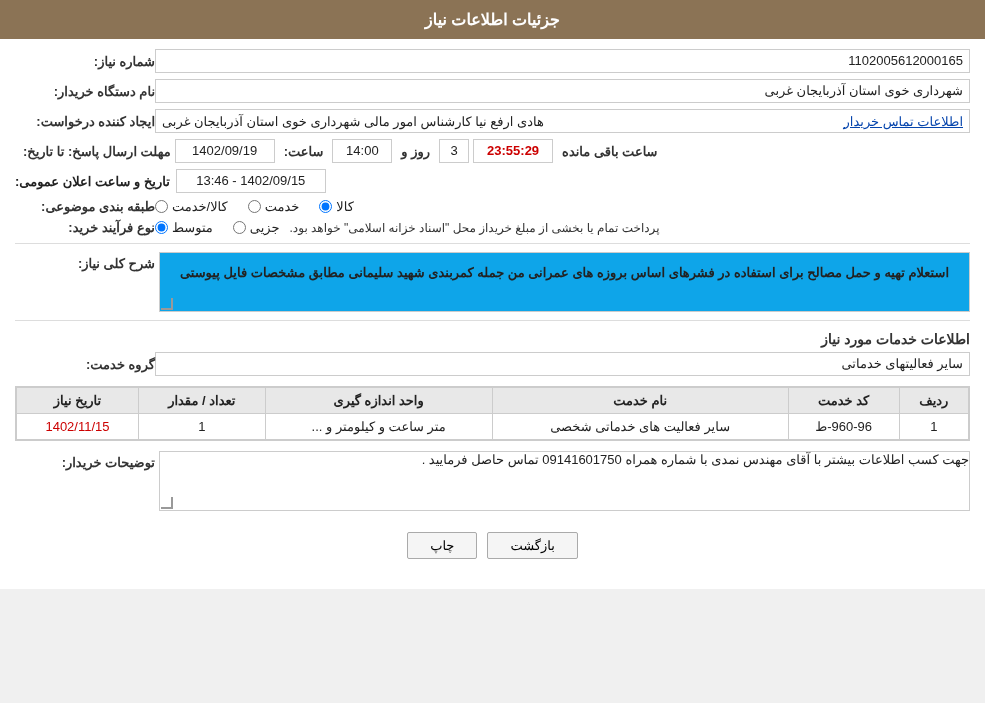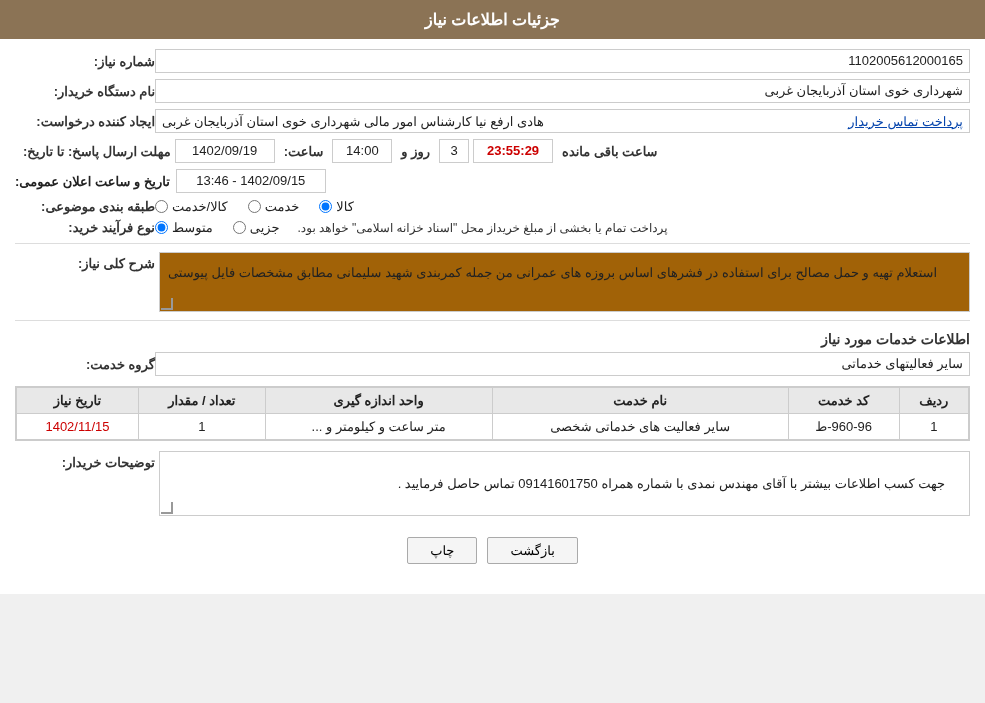--- a/index.html
+++ b/index.html
@@ -124,27 +124,28 @@
       align-items: flex-start;
       margin-bottom: 6px;
     }
     .process-note {
       color: #333;
       font-size: 12px;
       margin-right: 10px;
     }
     .description-box {
       border: 1px solid #ccc;
-      background: #a16207;
+      background: #0ea5e9;
       padding: 8px;
-      text-align: left;
+      text-align: center;
       line-height: 1.8;
       min-height: 60px;
       width: 100%;
       position: relative;
+      font-weight: bold;
     }
     .desc-resize {
       position: absolute;
       bottom: 2px;
       left: 2px;
       width: 12px;
       height: 12px;
       border-right: 2px solid #999;
       border-bottom: 2px solid #999;
       cursor: se-resize;
@@ -164,21 +165,21 @@
       padding: 5px 8px;
       font-weight: bold;
     }
     .table-section table td {
       border: 1px solid #ccc;
       padding: 5px 8px;
     }
     .buyer-notes {
       border: 1px solid #ccc;
       background: #fff;
-      padding: 24px;
+      padding: 0;
       min-height: 60px;
       position: relative;
     }
     .buyer-notes-resize {
       position: absolute;
       bottom: 2px;
       left: 2px;
       width: 12px;
       height: 12px;
       border-right: 2px solid #999;
@@ -230,21 +231,21 @@
 
     <div class="row">
       <span class="label">نام دستگاه خریدار:</span>
       <div class="value-box">شهرداری خوی استان آذربایجان غربی</div>
     </div>
 
     <div class="row">
       <span class="label">ایجاد کننده درخواست:</span>
       <div class="value-box" style="display:flex; flex-direction:row-reverse; align-items:center; justify-content:space-between;">
         <span>هادی ارفع نیا کارشناس امور مالی شهرداری خوی استان آذربایجان غربی</span>
-        <span class="link-text">پرداخت تماس خریدار</span>
+        <span class="link-text">اطلاعات تماس خریدار</span>
       </div>
     </div>
 
     <div class="date-row">
       <span class="label">مهلت ارسال پاسخ: تا تاریخ:</span>
       <div class="date-cell" style="min-width:100px;">1402/09/19</div>
       <span class="date-sub-label">ساعت:</span>
       <div class="date-cell" style="min-width:60px;">14:00</div>
       <span class="date-sub-label">روز و</span>
       <div class="date-cell" style="min-width:30px;">3</div>
@@ -272,21 +273,21 @@
         </div>
         <div class="radio-item">
           <span>کالا</span>
           <input type="radio" name="category" checked="" style="">
         </div>
       </div>
     </div>
 
     <div class="process-row">
       <span class="label">نوع فرآیند خرید:</span>
-      <div style="display:flex; flex-direction:row-reverse; align-items:center; flex-wrap:wrap; gap:18px;">
+      <div style="display:flex; flex-direction:row-reverse; align-items:center; flex-wrap:wrap; gap:10px;">
         <div class="radio-group">
           <div class="radio-item">
             <span>متوسط</span>
             <input type="radio" name="process" checked="" style="">
           </div>
           <div class="radio-item">
             <span>جزیی</span>
             <input type="radio" name="process" style="">
           </div>
         </div>

